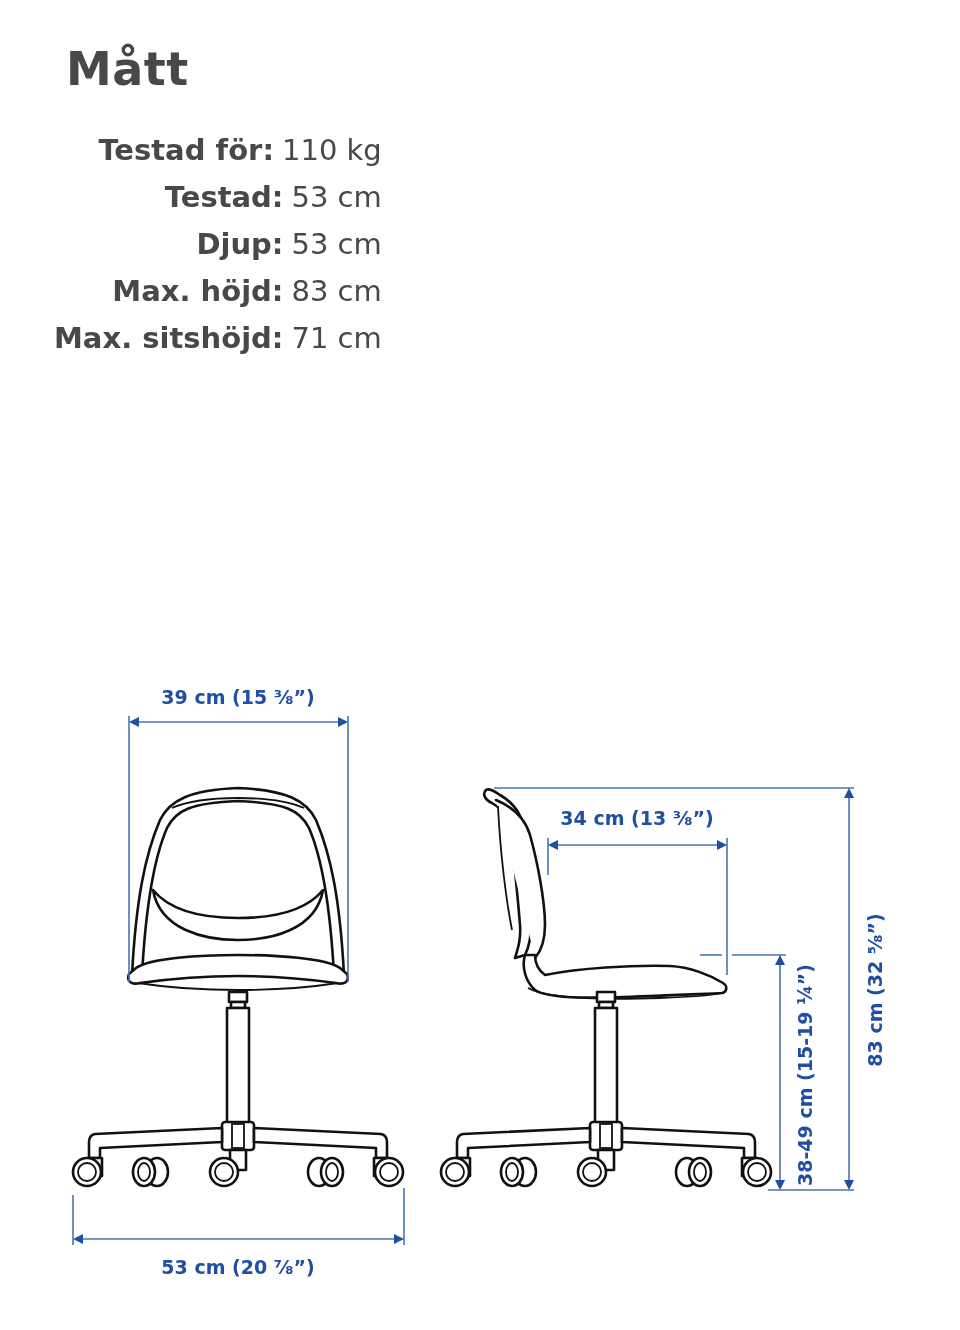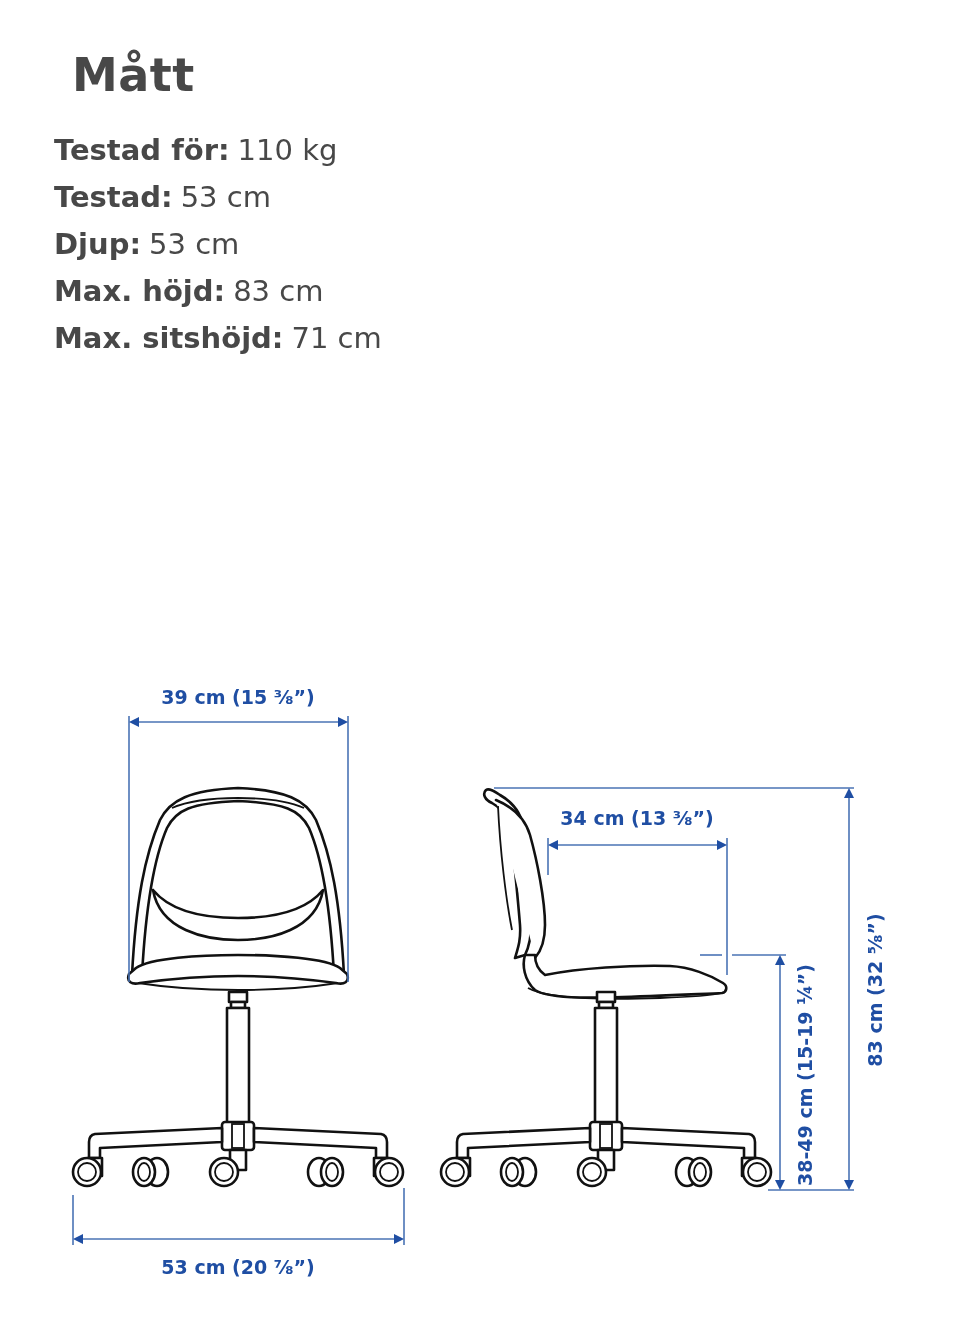--- a/index.html
+++ b/index.html
@@ -12,41 +12,42 @@
       height: 1330px;
       position: relative;
       overflow: hidden;
       font-family: "DejaVu Sans", sans-serif;
       color: #484848;
     }
     .title {
       position: absolute;
       left: 54px;
       top: 28px;
-      margin: 18px;
+      margin: 12px;
       font-size: 46px;
       font-weight: bold;
       color: #484848;
       letter-spacing: 0.5px;
       line-height: 58px;
     }
     .spec-list {
       position: absolute;
       left: 54px;
       top: 127px;
       margin: 0;
       padding: 0;
       list-style: none;
     }
     .spec-row {
       font-size: 29px;
       line-height: 47px;
       height: 47px;
       white-space: nowrap;
       color: #484848;
+      text-align: right;
     }
     .spec-label {
       font-weight: bold;
     }
     .spec-value {
       font-weight: normal;
       margin-left: 8px;
     }
     .diagram {
       position: absolute;

